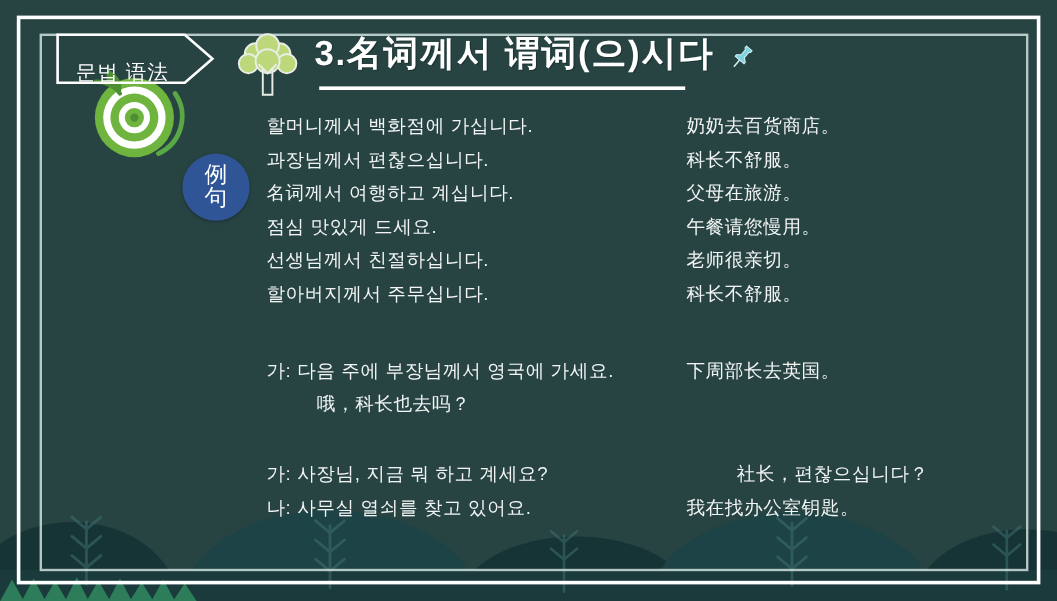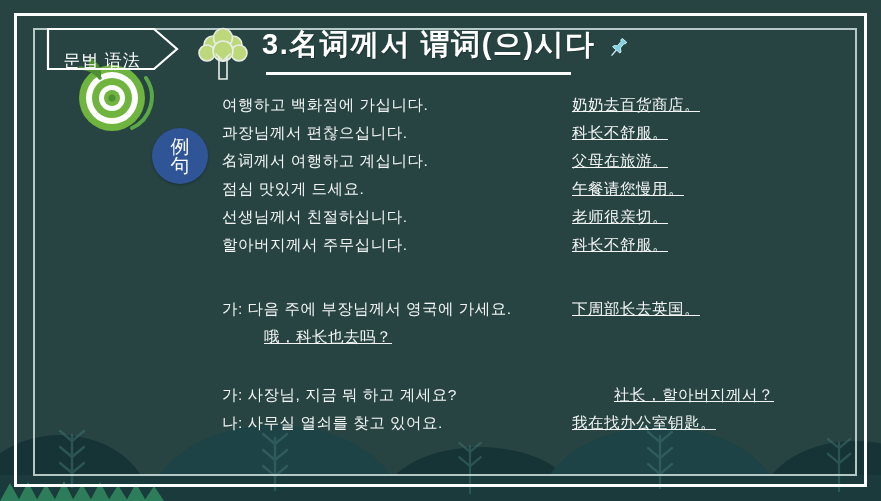--- a/index.html
+++ b/index.html
@@ -172,21 +172,20 @@
     width: 350px;
     font-size: 15.5px;
     letter-spacing: .5px;
     white-space: nowrap;
   }
   .col-zh {
     flex: 1;
     font-size: 15.5px;
     letter-spacing: .5px;
     white-space: nowrap;
-    text-decoration: underline;
   }
   .gap-block { height: 36px; }
   .gap-small { height: 30px; }
   .dlg-indent-zh { padding-left: 6px; margin-left: 36px; }
 </style>
 </head>
 <body>
 
 <div id="slide">
 
@@ -316,21 +315,21 @@
 
   <div class="badge">
     <span>例</span>
     <span>句</span>
   </div>
 
   <div class="content">
 
     <div>
       <div class="row">
-        <div class="col-ko">여행하고 백화점에 가십니다.</div>
+        <div class="col-ko">할머니께서 백화점에 가십니다.</div>
         <div class="col-zh">奶奶去百货商店。</div>
       </div>
       <div class="row">
         <div class="col-ko">과장님께서 편찮으십니다.</div>
         <div class="col-zh">科长不舒服。</div>
       </div>
       <div class="row">
         <div class="col-ko">名词께서 여행하고 계십니다.</div>
         <div class="col-zh">父母在旅游。</div>
       </div>
@@ -358,21 +357,21 @@
       <div class="row">
         <div class="col-zh dlg-indent-zh">哦，科长也去吗？</div>
       </div>
     </div>
 
     <div class="gap-small"></div>
 
     <div>
       <div class="row">
         <div class="col-ko">가: 사장님, 지금 뭐 하고 계세요?</div>
-        <div class="col-zh dlg-indent-zh">社长，할아버지께서？</div>
+        <div class="col-zh dlg-indent-zh">社长，편찮으십니다？</div>
       </div>
       <div class="row">
         <div class="col-ko">나: 사무실 열쇠를 찾고 있어요.</div>
         <div class="col-zh">我在找办公室钥匙。</div>
       </div>
     </div>
 
   </div>
 </div>
 

